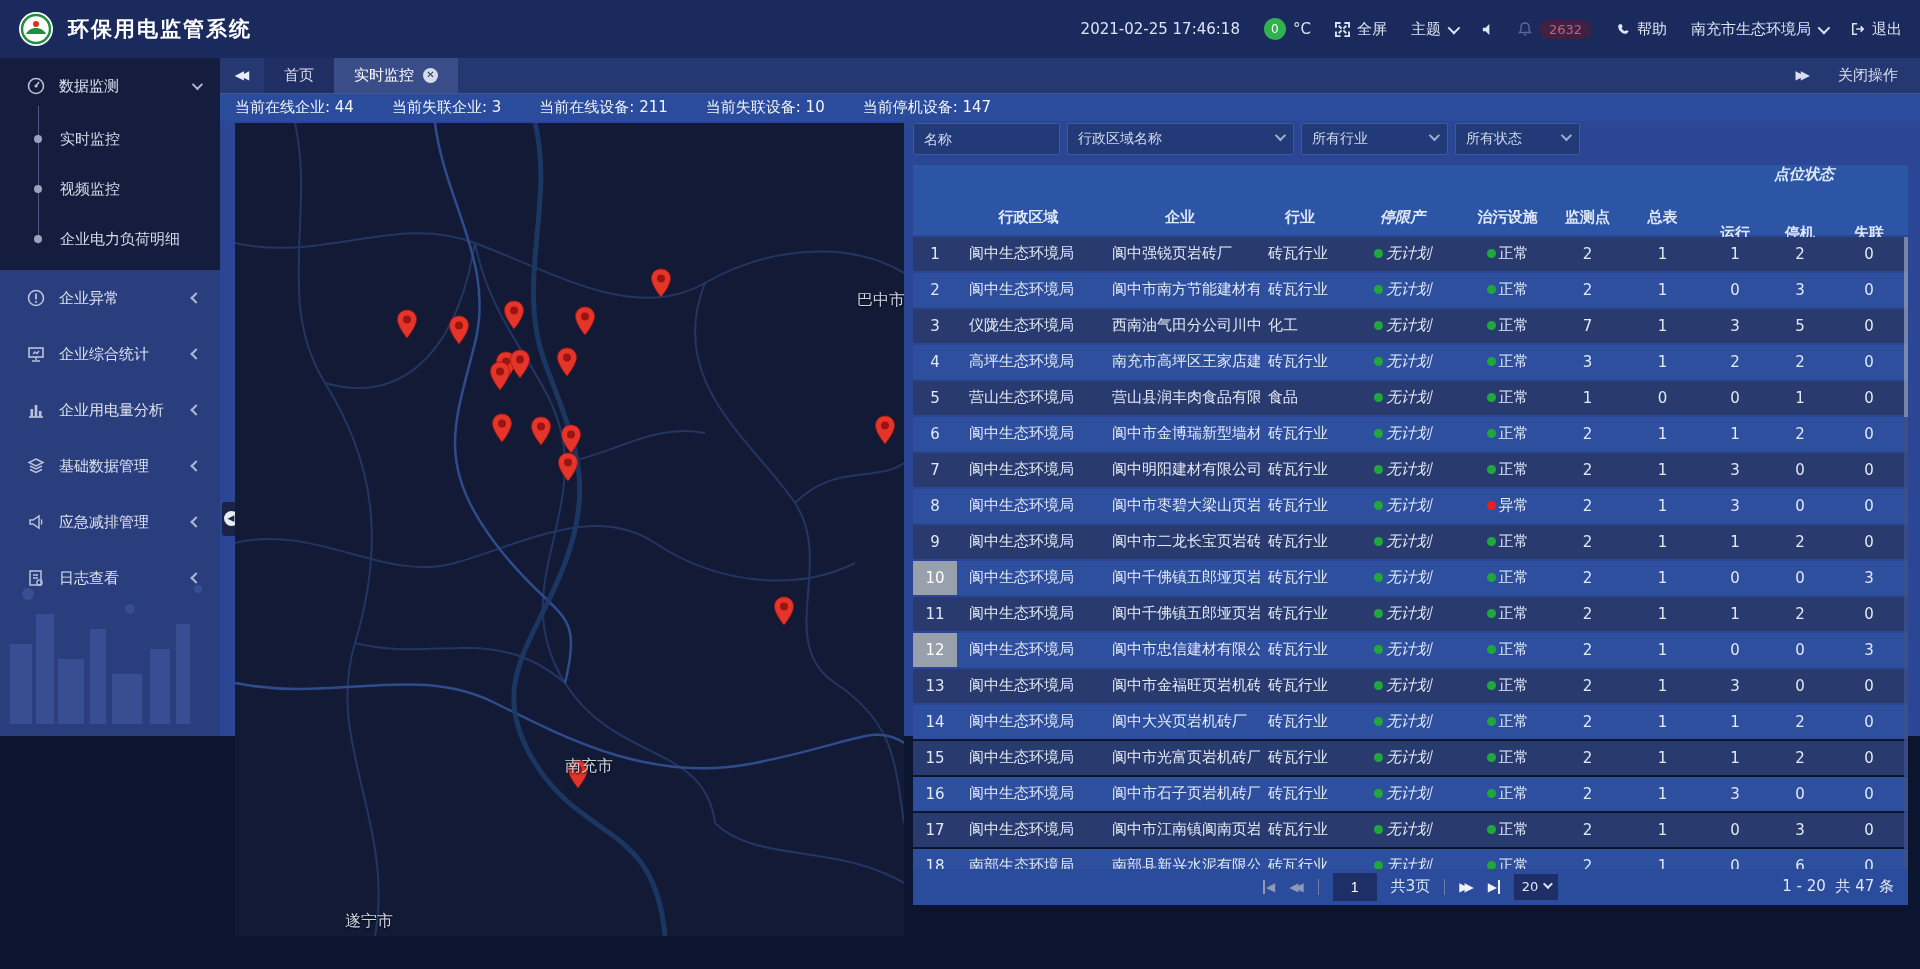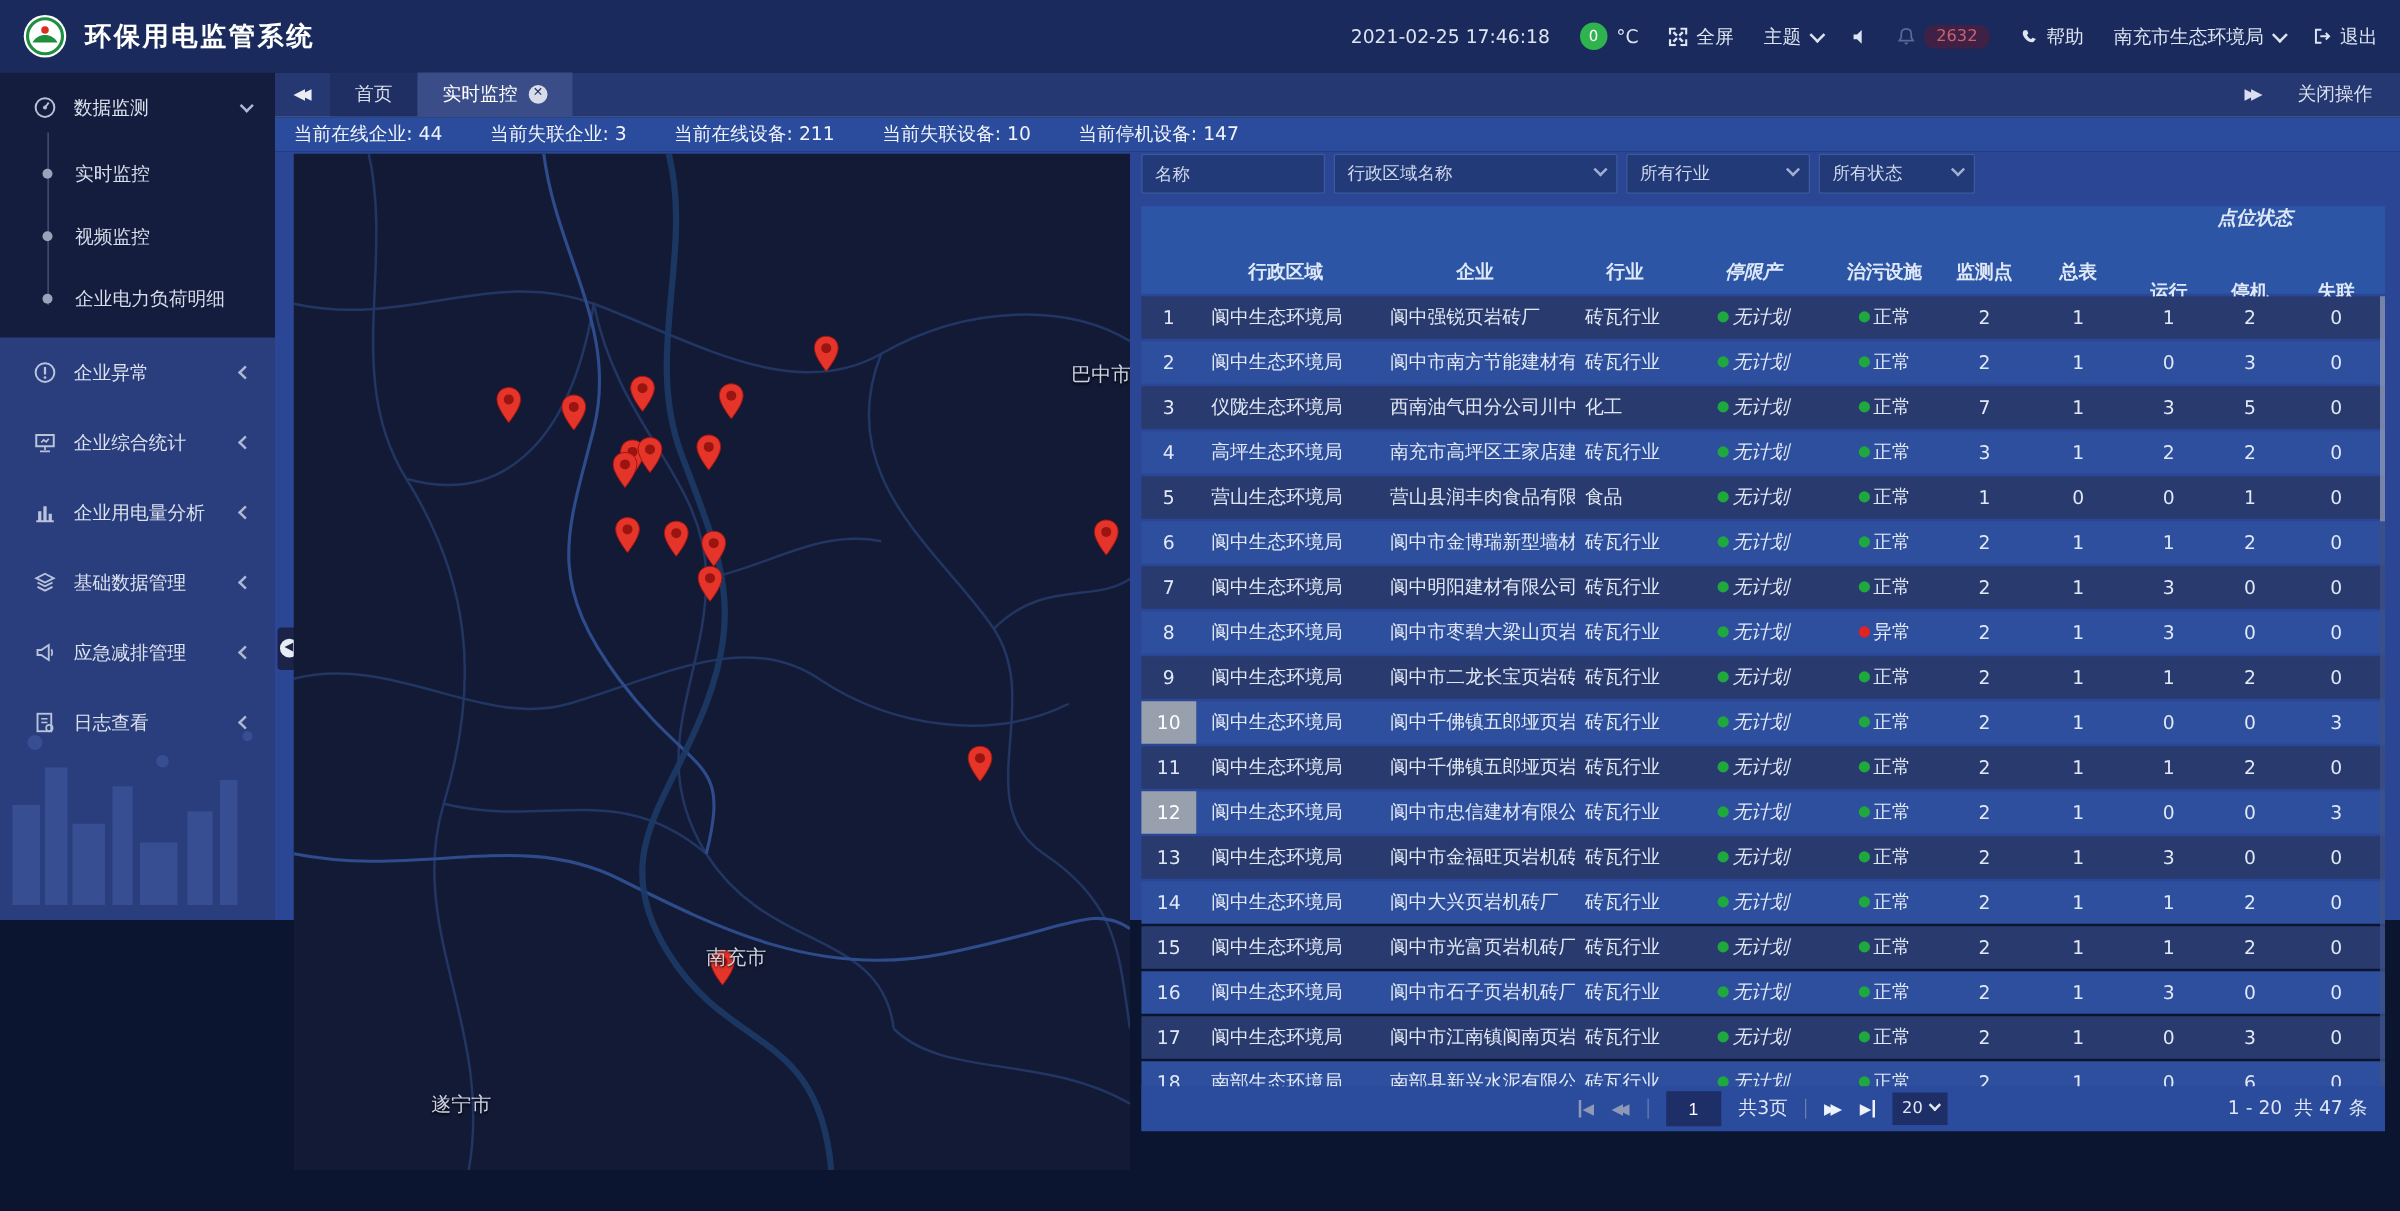--- a/index.html
+++ b/index.html
@@ -407,21 +407,21 @@
                   <circle cx="11" cy="10.5" r="4" fill="#9b1510"></circle>
                 </svg></div>
               <div class="pin" style="left: 343px; top: 666px;"><svg width="22" height="30" viewBox="0 0 22 30">
                   <path d="M11 1C5.5 1 1.5 5 1.5 10.5 1.5 17.5 11 29 11 29s9.5-11.5 9.5-18.5C20.5 5 16.5 1 11 1z" fill="#e5352b" stroke="#a31510" stroke-width="0.8"></path>
                   <circle cx="11" cy="10.5" r="4" fill="#9b1510"></circle>
                 </svg></div>
             </div>
           <div>
               <div class="city" style="left: 622px; top: 167px;">巴中市</div>
               <div class="city" style="left: 330px; top: 633px;">南充市</div>
-              <div class="city" style="left: 110px; top: 751px;">遂宁市</div>
+              <div class="city" style="left: 110px; top: 788px;">遂宁市</div>
             </div>
         </div>
 
         <div class="panel">
           <div class="filters">
             <input class="fbox f-name" placeholder="名称" style="">
             <div class="fbox fsel f-region">
               <span>行政区域名称</span>
                 <span class="chev down"></span>
             </div>

